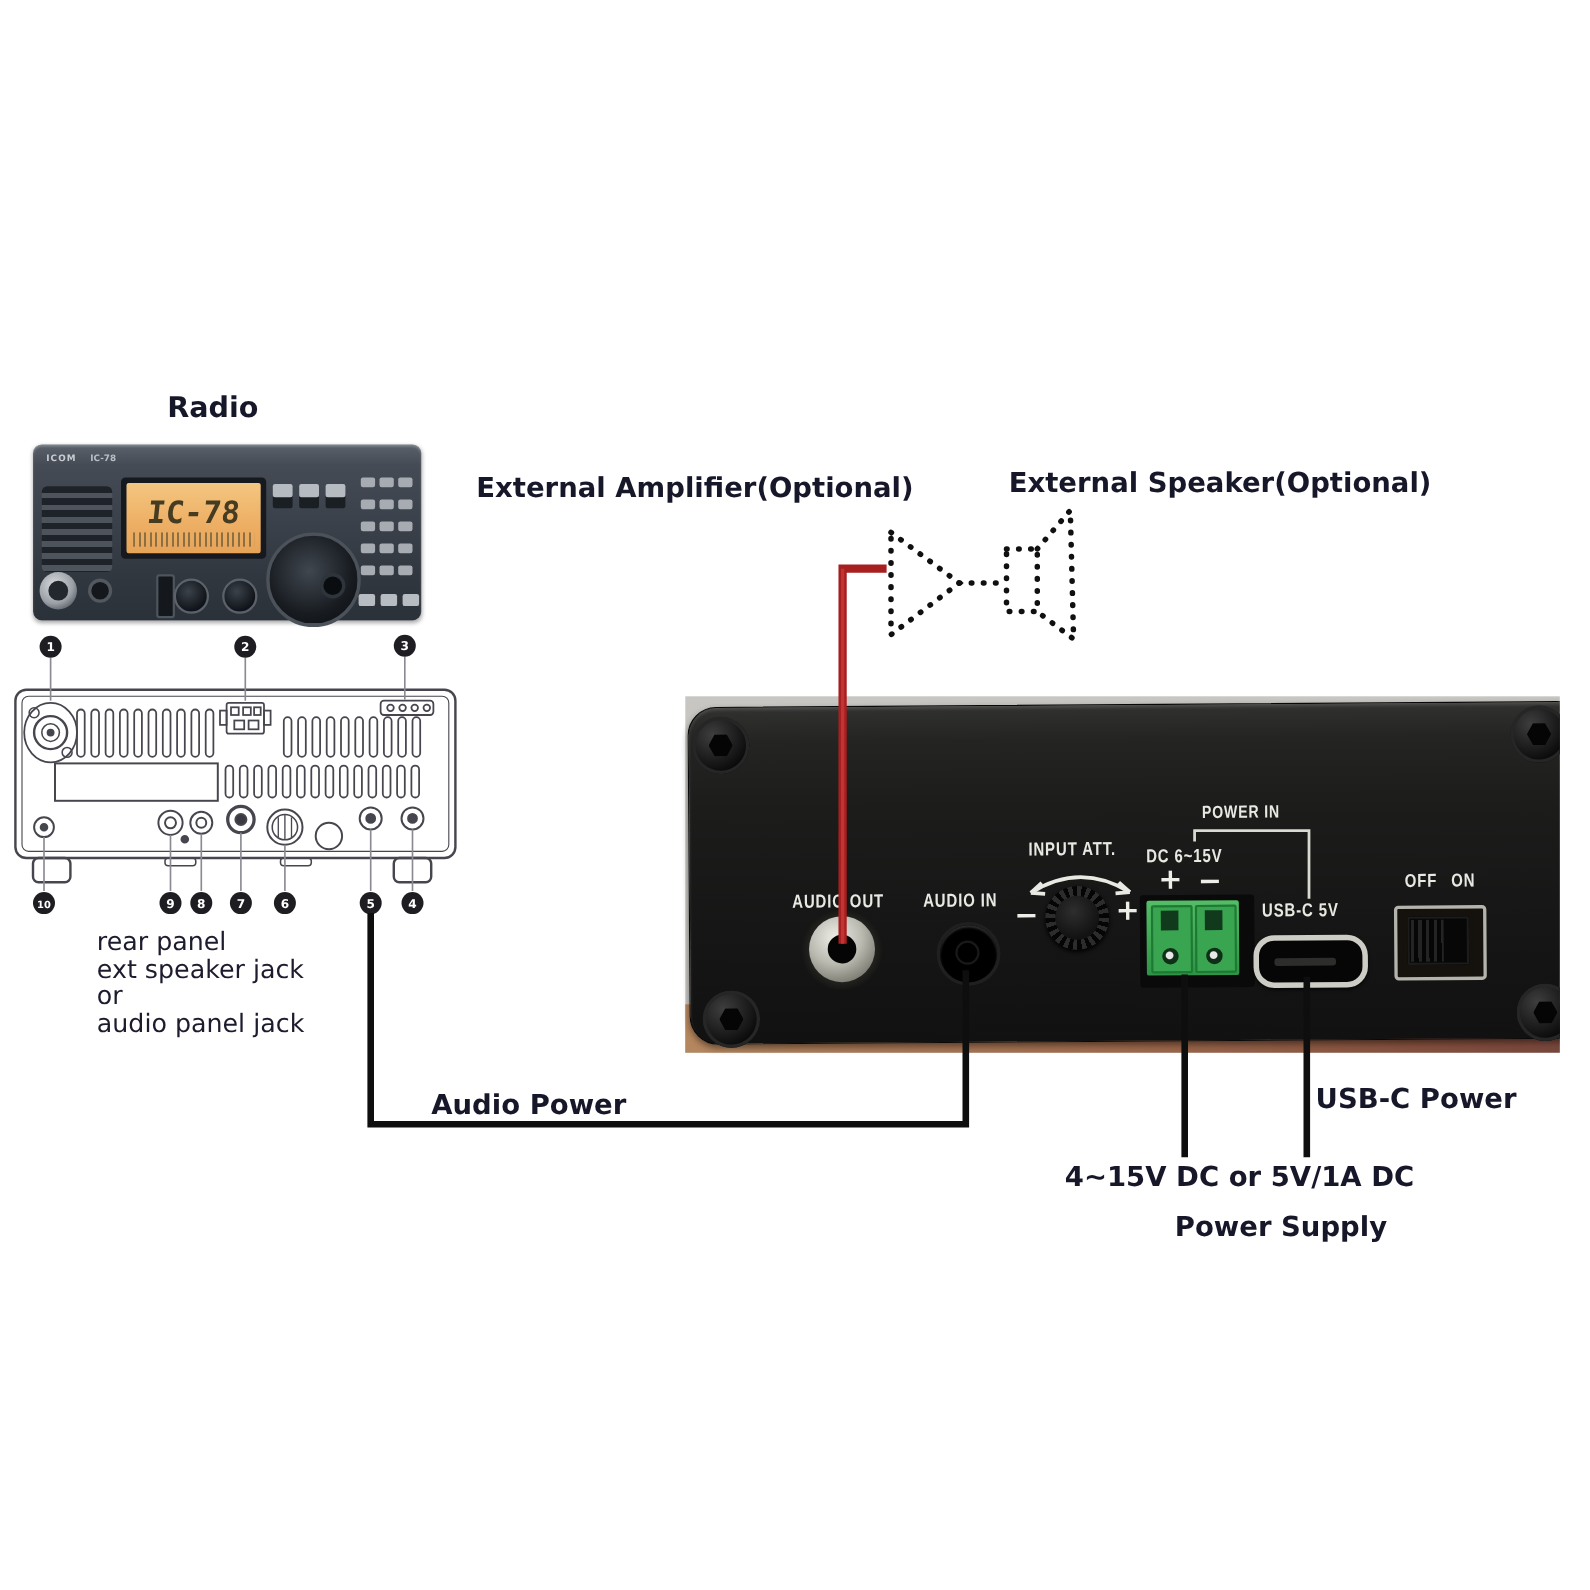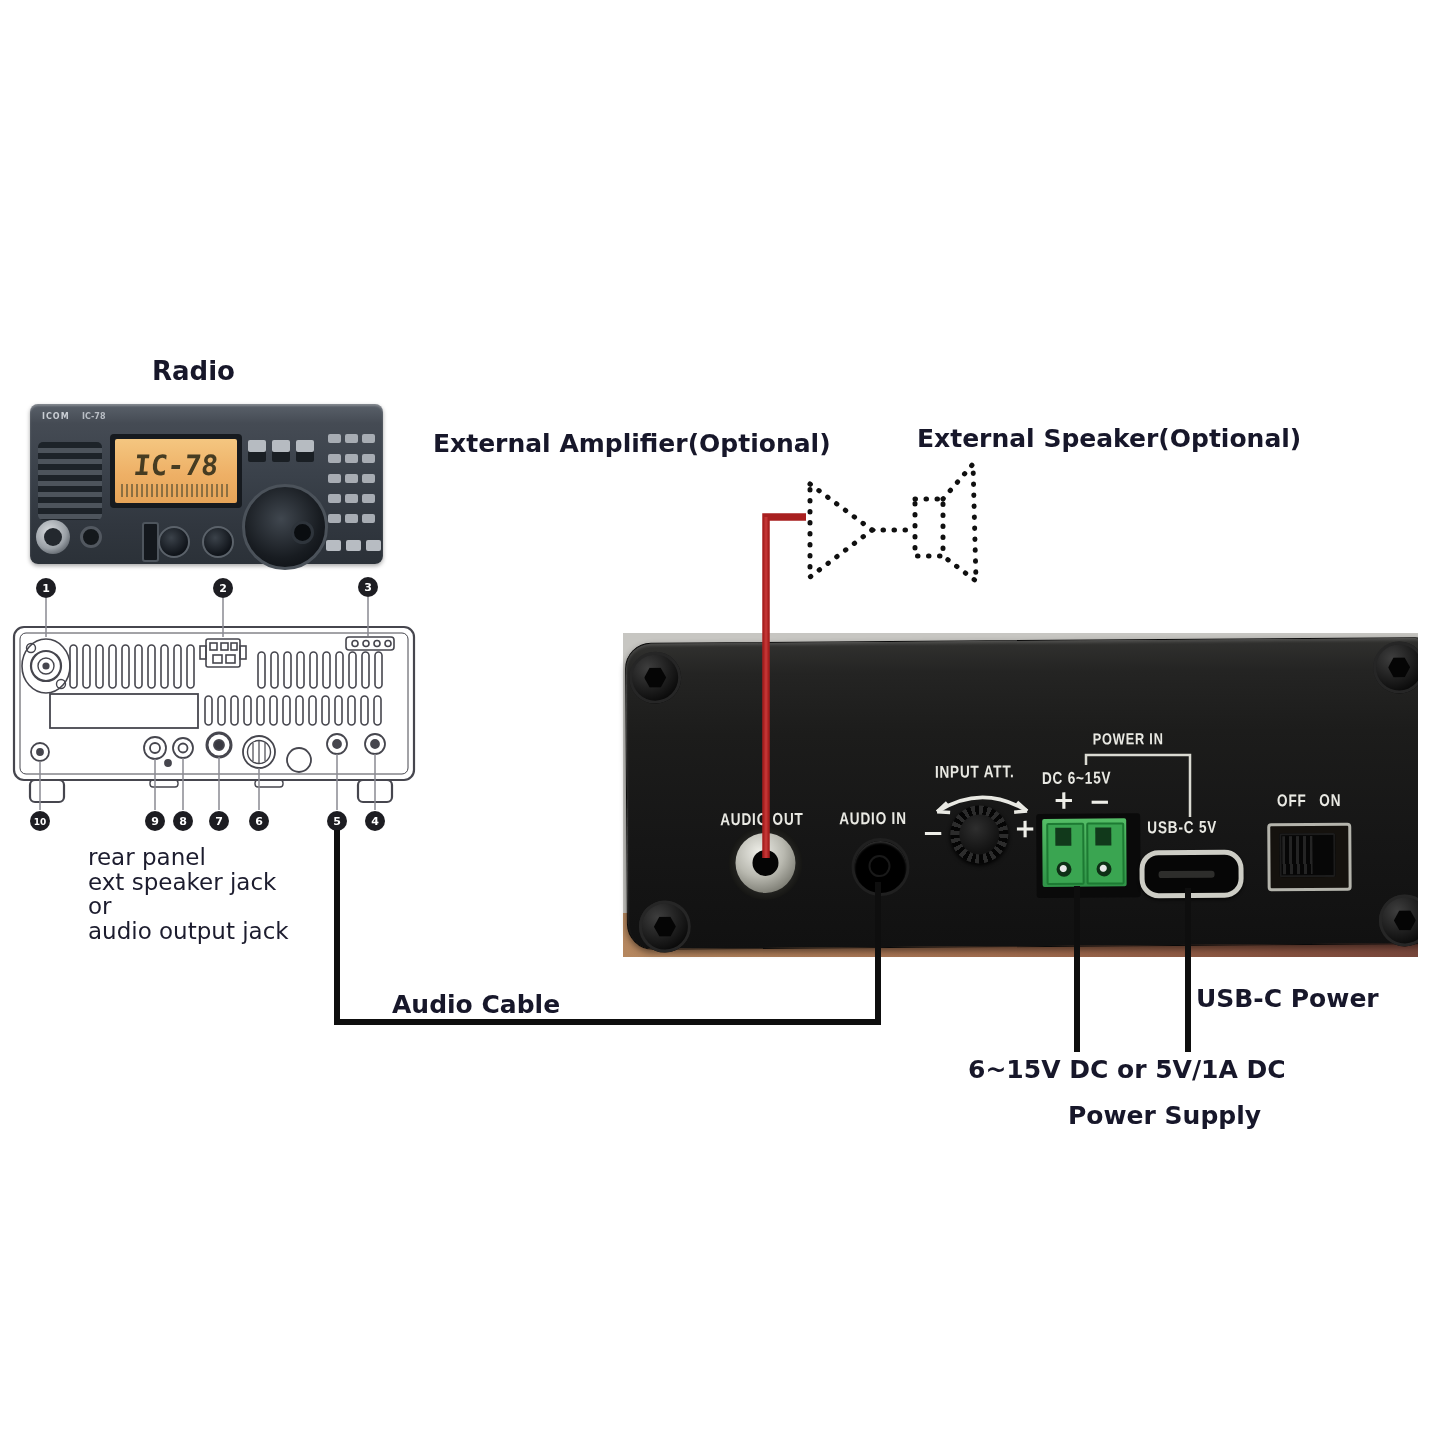--- a/index.html
+++ b/index.html
@@ -143,21 +143,21 @@
           <i></i>
           <i></i>
         </div>
     </div>
   </div>
 
   <div class="abs" style="left:88px;top:845px;">
     <div class="cap">rear panel</div>
     <div class="cap">ext speaker jack</div>
     <div class="cap">or</div>
-    <div class="cap">audio output jack</div>
+    <div class="cap">audio panel jack</div>
   </div>
 
   <div class="abs heading" style="left:433px;top:429px;font-size:25px;">External Amplifier(Optional)</div>
   <div class="abs heading" style="left:917px;top:424px;font-size:25px;">External Speaker(Optional)</div>
 
   <div class="abs" id="decoder-photo">
     <div id="panel">
       <div class="screw" style="left:3px;top:8px;"></div>
       <div class="screw" style="left:747px;top:3px;"></div>
       <div class="screw" style="left:11px;top:257px;"></div>
@@ -349,17 +349,17 @@
 
     <path d="M1086,765 L1086,755 L1190,755 L1190,817" fill="none" stroke="#dadad2" stroke-width="2.5"></path>
 
     <path d="M806,517 L766,517 L766,858" fill="none" stroke="#a81f1f" stroke-width="7.5"></path>
     <path d="M766,517 L766,858" fill="none" stroke="#c23434" stroke-width="3"></path>
     <path d="M337,830 L337,1022 L878,1022 L878,882" fill="none" stroke="#0e0e0e" stroke-width="6"></path>
     <path d="M1077,886 L1077,1052" fill="none" stroke="#0e0e0e" stroke-width="6"></path>
     <path d="M1188,888 L1188,1052" fill="none" stroke="#0e0e0e" stroke-width="6"></path>
   </svg>
 
-  <div class="abs heading" style="left:392px;top:990px;font-size:25px;">Audio Cable</div>
+  <div class="abs heading" style="left:392px;top:990px;font-size:25px;">Audio Power</div>
   <div class="abs heading" style="left:1196px;top:984px;font-size:25px;">USB-C Power</div>
-  <div class="abs heading" style="left:968px;top:1055px;font-size:25px;">6~15V DC or 5V/1A DC</div>
+  <div class="abs heading" style="left:968px;top:1055px;font-size:25px;">4~15V DC or 5V/1A DC</div>
   <div class="abs heading" style="left:1051px;top:1101px;font-size:25px;margin-left:17px;">Power Supply</div>
 </div>
 
 </body></html>

